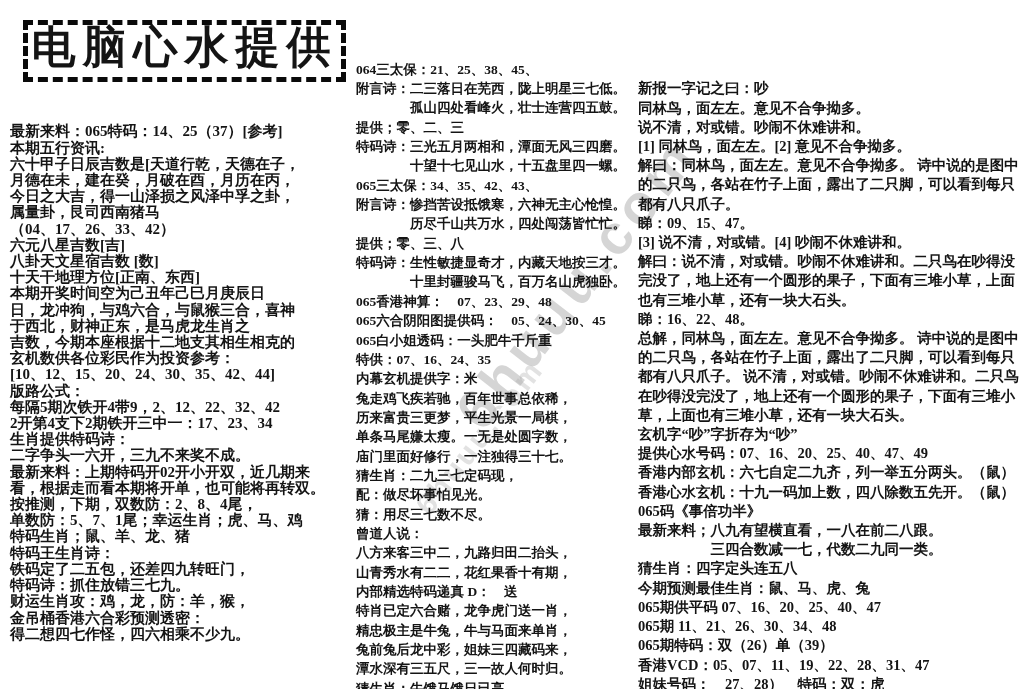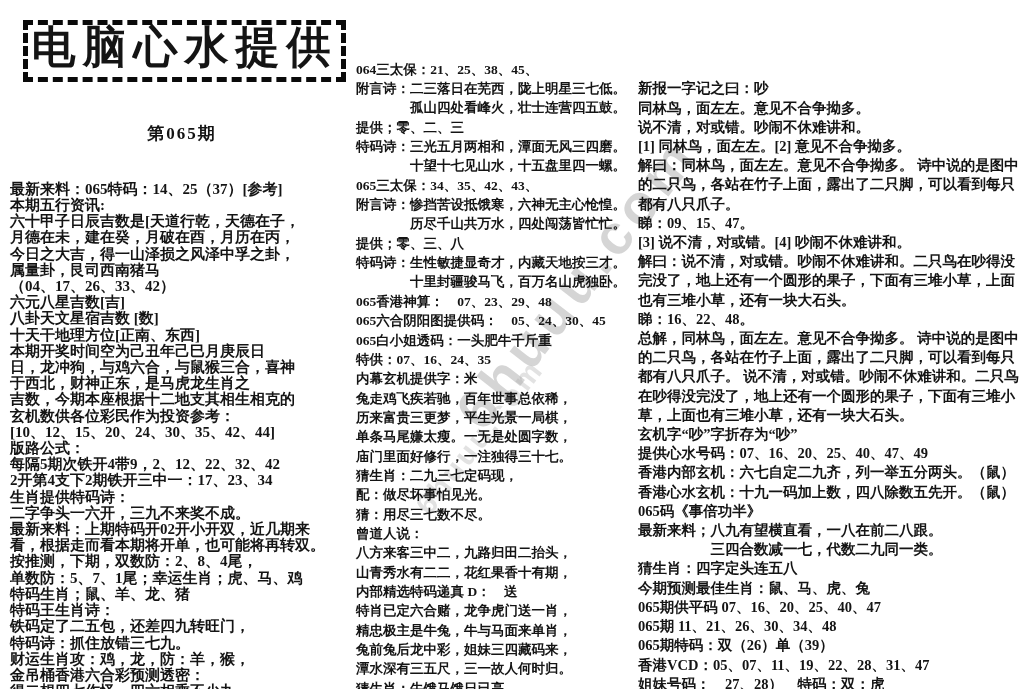--- a/index.html
+++ b/index.html
@@ -59,21 +59,20 @@
 <div class="page">
 
   <div class="title-box">
     <span class="title-text">电脑心水提供</span>
   </div>
 
   <div class="watermark watermark-main">6huuu.com</div>
   <div class="watermark watermark-small">6huuu.com</div>
 
   <div class="col col-left">
-    <div class="issue-heading">第065期</div>
     <div><div class="line">最新来料：065特码：14、25（37）[参考]</div><div class="line">本期五行资讯:</div><div class="line">六十甲子日辰吉数是[天道行乾，天德在子，</div><div class="line">月德在未，建在癸，月破在酉，月历在丙，</div><div class="line">今日之大吉，得一山泽损之风泽中孚之卦，</div><div class="line">属量卦，艮司西南猪马</div><div class="line">（04、17、26、33、42）</div><div class="line">六元八星吉数[吉]</div><div class="line">八卦天文星宿吉数 [数]</div><div class="line">十天干地理方位[正南、东西]</div><div class="line">本期开奖时间空为己丑年己巳月庚辰日</div><div class="line">日，龙冲狗，与鸡六合，与鼠猴三合，喜神</div><div class="line">于西北，财神正东，是马虎龙生肖之</div><div class="line">吉数，今期本座根据十二地支其相生相克的</div><div class="line">玄机数供各位彩民作为投资参考：</div><div class="line">[10、12、15、20、24、30、35、42、44]</div><div class="line">版路公式：</div><div class="line">每隔5期次铁开4带9，2、12、22、32、42</div><div class="line">2开第4支下2期铁开三中一：17、23、34</div><div class="line">生肖提供特码诗：</div><div class="line">二字争头一六开，三九不来奖不成。</div><div class="line">最新来料：上期特码开02开小开双，近几期来</div><div class="line">看，根据走而看本期将开单，也可能将再转双。</div><div class="line">按推测，下期，双数防：2、8、4尾，</div><div class="line">单数防：5、7、1尾；幸运生肖；虎、马、鸡</div><div class="line">特码生肖；鼠、羊、龙、猪</div><div class="line">特码王生肖诗：</div><div class="line">铁码定了二五包，还差四九转旺门，</div><div class="line">特码诗：抓住放错三七九。</div><div class="line">财运生肖攻：鸡，龙，防：羊，猴，</div><div class="line">金吊桶香港六合彩预测透密：</div><div class="line">得二想四七作怪，四六相乘不少九。</div></div>
   </div>
 
   <div class="col col-mid">
     <div><div class="line">064三太保：21、25、38、45、</div><div class="line">附言诗：二三落日在芜西，陇上明星三七低。</div><div class="line">　　　　孤山四处看峰火，壮士连营四五鼓。</div><div class="line">提供；零、二、三</div><div class="line">特码诗：三光五月两相和，潭面无风三四磨。</div><div class="line">　　　　十望十七见山水，十五盘里四一螺。</div><div class="line">065三太保：34、35、42、43、</div><div class="line">附言诗：惨挡苦设抵饿寒，六神无主心怆惶。</div><div class="line">　　　　历尽千山共万水，四处闯荡皆忙忙。</div><div class="line">提供；零、三、八</div><div class="line">特码诗：生性敏捷显奇才，内藏天地按三才。</div><div class="line">　　　　十里封疆骏马飞，百万名山虎独卧。</div><div class="line">065香港神算：　07、23、29、48</div><div class="line">065六合阴阳图提供码：　05、24、30、45</div><div class="line">065白小姐透码：一头肥牛千斤重</div><div class="line">特供：07、16、24、35</div><div class="line">内幕玄机提供字：米</div><div class="line">兔走鸡飞疾若驰，百年世事总依稀，</div><div class="line">历来富贵三更梦，平生光景一局棋，</div><div class="line">单条马尾嫌太瘦。一无是处圆字数，</div><div class="line">庙门里面好修行，一注独得三十七。</div><div class="line">猜生肖：二九三七定码现，</div><div class="line">配：做尽坏事怕见光。</div><div class="line">猜：用尽三七数不尽。</div><div class="line">曾道人说：</div><div class="line">八方来客三中二，九路归田二抬头，</div><div class="line">山青秀水有二二，花红果香十有期，</div><div class="line">内部精选特码递真 D：　送</div><div class="line">特肖已定六合赌，龙争虎门送一肖，</div><div class="line">精忠极主是牛兔，牛与马面来单肖，</div><div class="line">兔前兔后龙中彩，姐妹三四藏码来，</div><div class="line">潭水深有三五尺，三一故人何时归。</div><div class="line">猜生肖：牛饿马饿日已高。</div></div>
   </div>
 
   <div class="col col-right">
     <div><div class="line">新报一字记之曰：吵</div><div class="line">同林鸟，面左左。意见不合争拗多。</div><div class="line">说不清，对或错。吵闹不休难讲和。</div><div class="line">[1] 同林鸟，面左左。[2] 意见不合争拗多。</div><div class="line">解曰：同林鸟，面左左。意见不合争拗多。 诗中说的是图中</div><div class="line">的二只鸟，各站在竹子上面，露出了二只脚，可以看到每只</div><div class="line">都有八只爪子。</div><div class="line">睇：09、15、47。</div><div class="line">[3] 说不清，对或错。[4] 吵闹不休难讲和。</div><div class="line">解曰：说不清，对或错。吵闹不休难讲和。二只鸟在吵得没</div><div class="line">完没了，地上还有一个圆形的果子，下面有三堆小草，上面</div><div class="line">也有三堆小草，还有一块大石头。</div><div class="line">睇：16、22、48。</div><div class="line">总解，同林鸟，面左左。意见不合争拗多。 诗中说的是图中</div><div class="line">的二只鸟，各站在竹子上面，露出了二只脚，可以看到每只</div><div class="line">都有八只爪子。 说不清，对或错。吵闹不休难讲和。二只鸟</div><div class="line">在吵得没完没了，地上还有一个圆形的果子，下面有三堆小</div><div class="line">草，上面也有三堆小草，还有一块大石头。</div><div class="line">玄机字“吵”字折存为“吵”</div><div class="line">提供心水号码：07、16、20、25、40、47、49</div><div class="line">香港内部玄机：六七自定二九齐，列一举五分两头。（鼠）</div><div class="line">香港心水玄机：十九一码加上数，四八除数五先开。（鼠）</div><div class="line">065码《事倍功半》</div><div class="line">最新来料；八九有望横直看，一八在前二八跟。</div><div class="line">　　　　　三四合数减一七，代数二九同一类。</div><div class="line">猜生肖：四字定头连五八</div><div class="line">今期预测最佳生肖：鼠、马、虎、兔</div><div class="line">065期供平码 07、16、20、25、40、47</div><div class="line">065期 11、21、26、30、34、48</div><div class="line">065期特码：双（26）单（39）</div><div class="line">香港VCD：05、07、11、19、22、28、31、47</div><div class="line">姐妹号码：　27、28）　特码：双：虎</div></div>
   </div>

